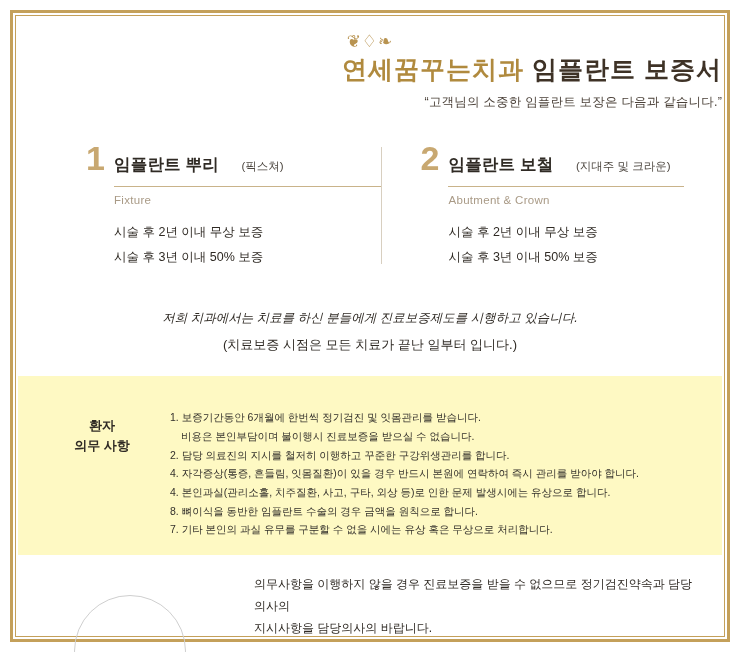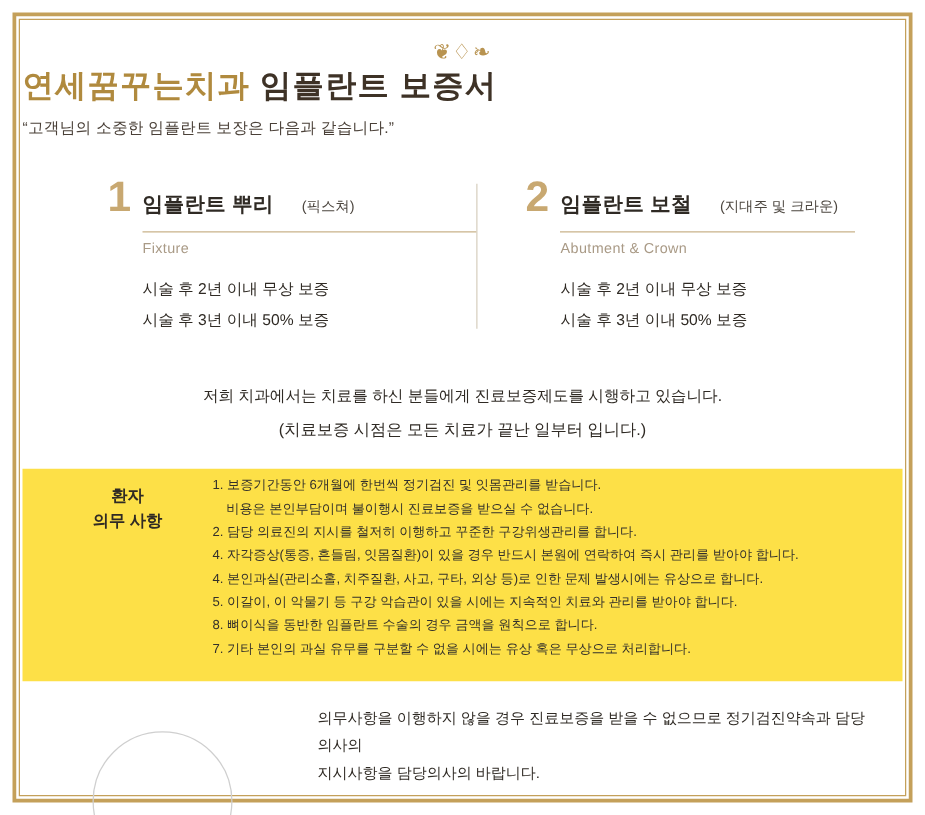--- a/index.html
+++ b/index.html
@@ -55,21 +55,21 @@
     margin-top: 14px;
     height: 20px;
     line-height: 20px;
     color: #b89350;
     font-size: 17px;
     letter-spacing: 1px;
   }
 
   
   .title-block {
-    text-align: left;
+    text-align: right;
     margin-top: 2px;
   }
   .title {
     font-size: 25px;
     letter-spacing: 1px;
     line-height: 1.25;
     font-weight: bold;
     white-space: nowrap;
   }
   .title .t-gold {
@@ -156,32 +156,33 @@
   }
 
   
   .notice {
     text-align: center;
     margin-top: 40px;
   }
   .notice .l1 {
     font-size: 12.5px;
     color: #2f2a24;
+    font-style: italic;
   }
   .notice .l2 {
     font-size: 13px;
     color: #2f2a24;
     margin-top: 9px;
   }
 
   
   .duties {
     margin-top: 22px;
-    background: #fde047;
-    padding: 4px 30px 16px 24px;
+    background: #fef9c3;
+    padding: 32px 30px 16px 24px;
     display: flex;
     box-sizing: border-box;
   }
   .duties-title {
     flex: 0 0 120px;
     text-align: center;
     font-size: 13px;
     font-weight: bold;
     color: #2f2a24;
     line-height: 1.55;
@@ -296,21 +297,20 @@
         <div>환자</div>
         <div>의무 사항</div>
       </div>
       <div class="duties-list">
         <ol>
           <li>1. 보증기간동안 6개월에 한번씩 정기검진 및 잇몸관리를 받습니다.</li>
           <li class="sub">비용은 본인부담이며 불이행시 진료보증을 받으실 수 없습니다.</li>
           <li>2. 담당 의료진의 지시를 철저히 이행하고 꾸준한 구강위생관리를 합니다.</li>
           <li>4. 자각증상(통증, 흔들림, 잇몸질환)이 있을 경우 반드시 본원에 연락하여 즉시 관리를 받아야 합니다.</li>
           <li>4. 본인과실(관리소홀, 치주질환, 사고, 구타, 외상 등)로 인한 문제 발생시에는 유상으로 합니다.</li>
-          <li>5. 이갈이, 이 악물기 등 구강 악습관이 있을 시에는 지속적인 치료와 관리를 받아야 합니다.</li>
           <li>8. 뼈이식을 동반한 임플란트 수술의 경우 금액을 원칙으로 합니다.</li>
           <li>7. 기타 본인의 과실 유무를 구분할 수 없을 시에는 유상 혹은 무상으로 처리합니다.</li>
         </ol>
       </div>
     </div>
 
     <div class="bottom">
       <div class="circle"></div>
 
       <div class="closing">

